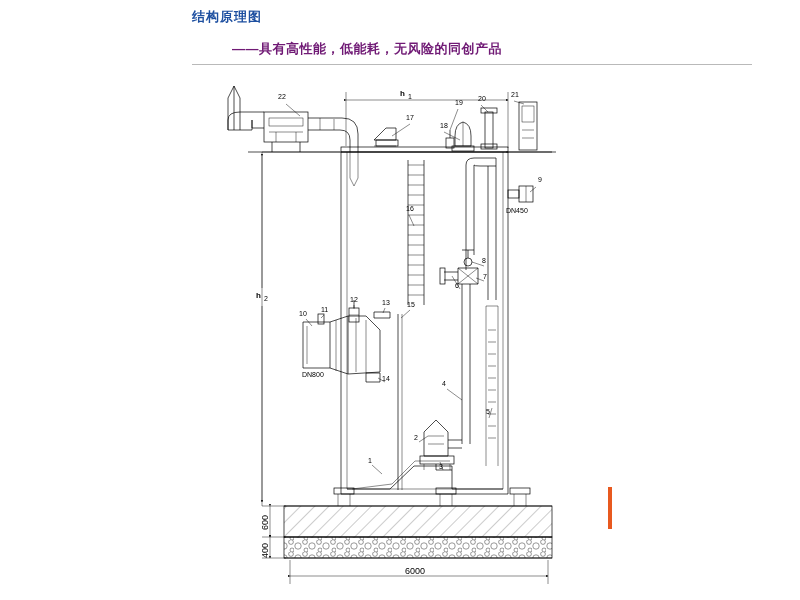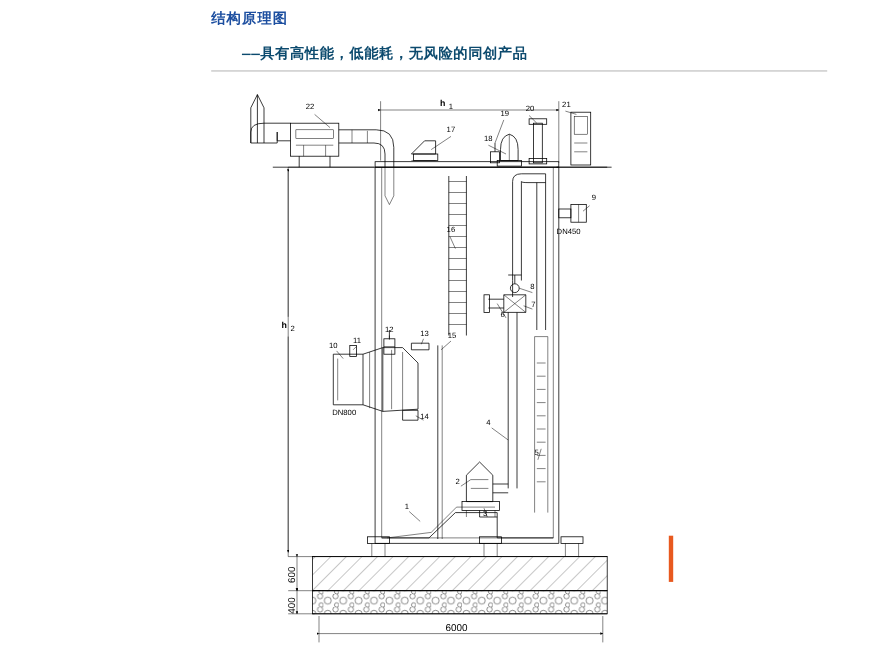--- a/index.html
+++ b/index.html
@@ -6,21 +6,21 @@
   body{
     width:800px;height:600px;background:#ffffff;
     font-family:"Liberation Sans","DejaVu Sans",sans-serif;
     position:relative;overflow:hidden;
   }
   .title-block{position:absolute;left:192px;top:8px;width:560px;}
   .title-main{
     color:#1d4fa0;font-size:13px;font-weight:bold;letter-spacing:1px;
   }
   .title-sub{
-    color:#0c4a6e;font-size:13px;font-weight:bold;margin-top:14px;margin-left:28px;letter-spacing:0.5px;font-family:Liberation Mono, monospace;
+    color:#701a75;font-size:13px;font-weight:bold;margin-top:14px;margin-left:40px;letter-spacing:0.5px;
   }
   .title-rule{
     position:absolute;left:192px;top:64px;width:560px;height:1px;background:#b9b9b9;
   }
   .orange-bar{
     position:absolute;left:608px;top:487px;width:4px;height:42px;background:#e8591f;
   }
   svg.diagram{position:absolute;left:0;top:0;width:800px;height:600px;}
   text{font-family:"Liberation Sans","DejaVu Sans",sans-serif;fill:#000;}
   .lbl{font-size:7px;}

